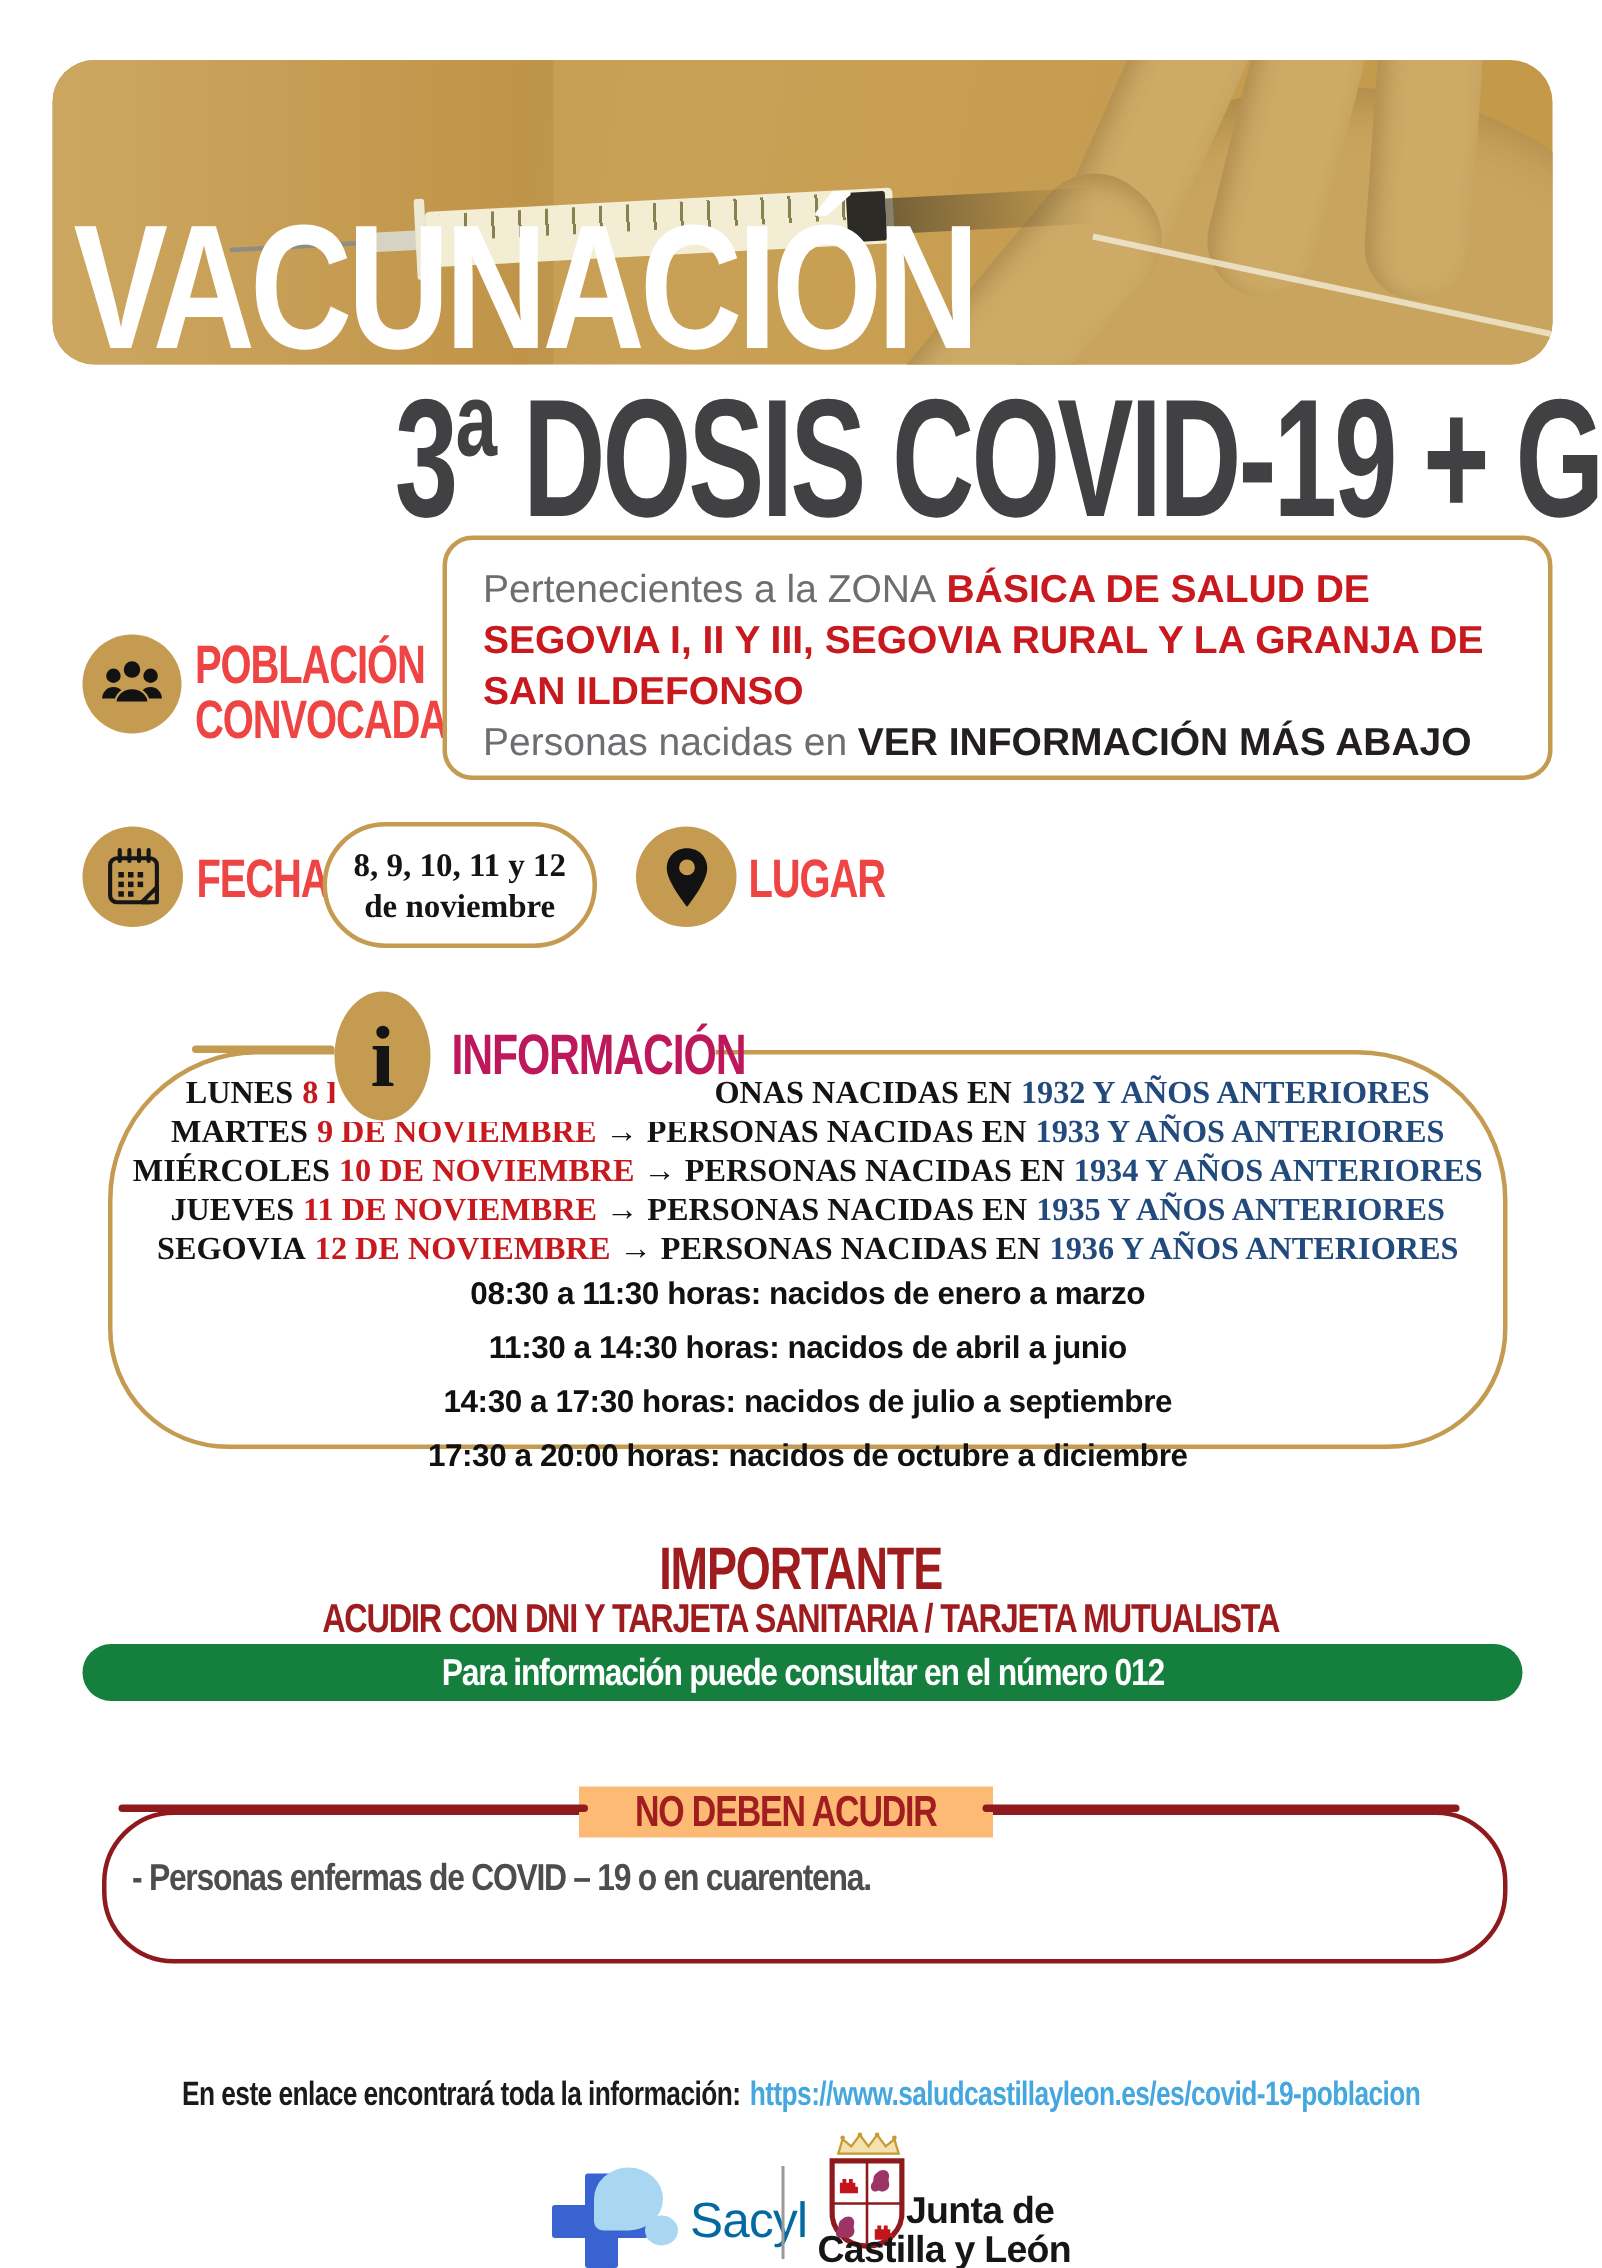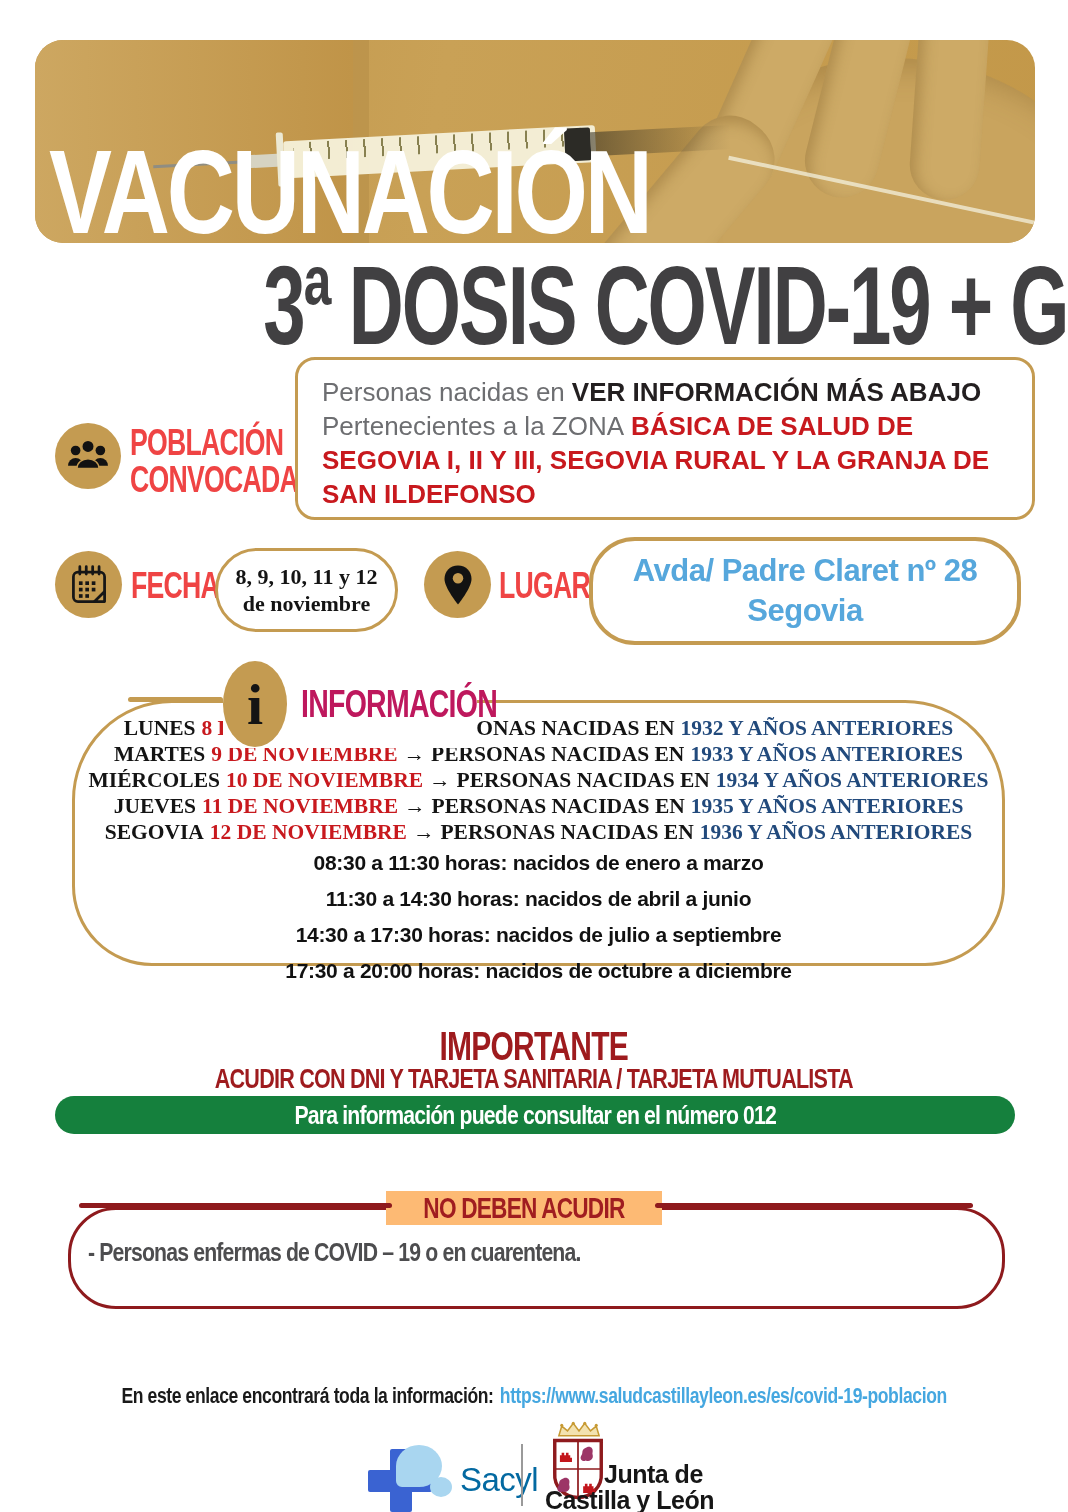--- a/index.html
+++ b/index.html
@@ -175,24 +175,24 @@
         <path d="M16 46 a16 14 0 0 1 32 0 z" stroke="#c49b51" stroke-width="2"></path>
       </g>
     </svg>
   </div>
   <div class="sec-label pop-label">
     <span class="cond">POBLACIÓN</span><br>
     <span class="cond">CONVOCADA</span>
   </div>
   <div class="pop-box">
     <div class="pop-line">
+      <span class="t-gray sp">Pertenecientes a la ZONA</span><span class="t-red">BÁSICA DE SALUD DE SEGOVIA I, II Y III, SEGOVIA RURAL Y LA GRANJA DE SAN ILDEFONSO</span>
+    </div>
+    <div class="pop-line">
       <span class="t-gray sp">Personas nacidas en</span><span class="t-black">VER INFORMACIÓN MÁS ABAJO</span>
-    </div>
-    <div class="pop-line">
-      <span class="t-gray sp">Pertenecientes a la ZONA</span><span class="t-red">BÁSICA DE SALUD DE SEGOVIA I, II Y III, SEGOVIA RURAL Y LA GRANJA DE SAN ILDEFONSO</span>
     </div>
   </div>
 
   <div class="circle-icon fecha-circle">
     <svg width="44" height="44" viewBox="0 0 48 48">
       <rect x="7" y="10" width="34" height="32" rx="5" fill="none" stroke="#161616" stroke-width="3"></rect>
       <g stroke="#161616" stroke-width="3" stroke-linecap="round">
         <line x1="14" y1="4" x2="14" y2="12"></line>
           <line x1="21" y1="4" x2="21" y2="12"></line>
         <line x1="28" y1="4" x2="28" y2="12"></line>
@@ -221,24 +221,20 @@
 
   <div class="circle-icon lugar-circle">
     <svg width="30" height="44" viewBox="0 0 40 56">
       <path d="M20 2 C9 2 2 10 2 20 c0 12 18 34 18 34 s18 -22 18 -34 C38 10 31 2 20 2 z" fill="#121212"></path>
       <circle cx="20" cy="19" r="7" fill="#c49b51"></circle>
     </svg>
   </div>
   <div class="sec-label lugar-label">
     <span class="cond">LUGAR</span>
   </div>
-  <div class="addr-box">
-    <div>Avda/ Padre Claret nº 28</div>
-    <div>Segovia</div>
-  </div>
 
   <div class="info-box">
     <div class="info-rows">
       <div class="inforow">
         <span class="rw-day">LUNES</span><span class="rw-date">8 DE NOVIEMBRE</span><span class="rw-arrow">→</span><span class="rw-mid">PERSONAS NACIDAS EN</span><span class="rw-year">1932 Y AÑOS ANTERIORES</span>
       </div>
       <div class="inforow">
         <span class="rw-day">MARTES</span><span class="rw-date">9 DE NOVIEMBRE</span><span class="rw-arrow">→</span><span class="rw-mid">PERSONAS NACIDAS EN</span><span class="rw-year">1933 Y AÑOS ANTERIORES</span>
       </div>
       <div class="inforow">

